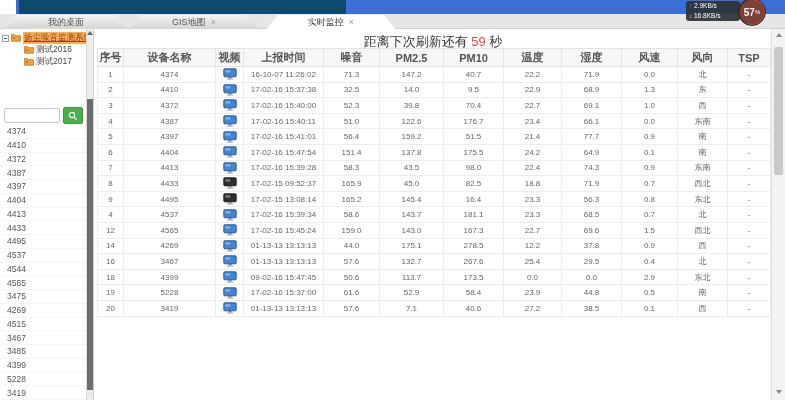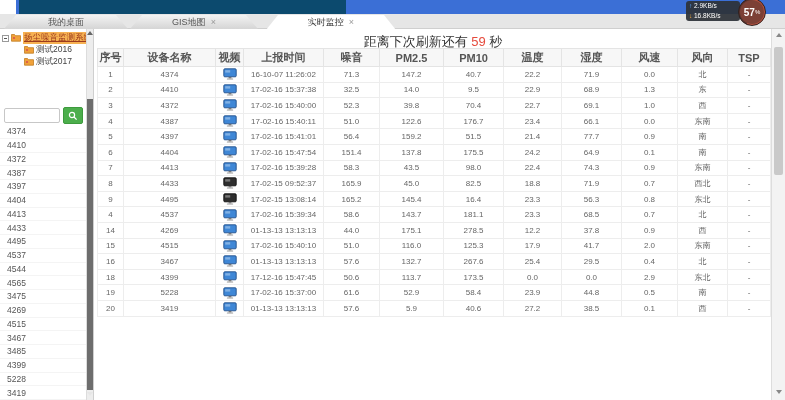--- a/index.html
+++ b/index.html
@@ -422,58 +422,58 @@
               <td>58.6</td>
               <td>143.7</td>
               <td>181.1</td>
               <td>23.3</td>
               <td>68.5</td>
               <td>0.7</td>
               <td>北</td>
               <td>-</td>
             </tr>
             <tr>
+              <td>12</td>
+              <td>4565</td>
+              <td><svg class="mon" width="14" height="12" viewBox="0 0 14 12">
+                  <rect x="0.8" y="0.8" width="12.4" height="8" rx="1" fill="#3f87d6" stroke="#23508a" stroke-width="0.9"></rect>
+                  <rect x="2.2" y="2.2" width="5" height="2.4" fill="rgba(255,255,255,0.35)"></rect>
+                  <rect x="5.6" y="9" width="2.8" height="1.4" fill="#777"></rect>
+                  <rect x="3.8" y="10.4" width="6.4" height="1.1" rx="0.5" fill="#999"></rect>
+                </svg></td>
+              <td>17-02-16 15:45:24</td>
+              <td>159.0</td>
+              <td>143.0</td>
+              <td>167.3</td>
+              <td>22.7</td>
+              <td>69.6</td>
+              <td>1.5</td>
+              <td>西北</td>
+              <td>-</td>
+            </tr>
+            <tr>
               <td>14</td>
               <td>4269</td>
               <td><svg class="mon" width="14" height="12" viewBox="0 0 14 12">
                   <rect x="0.8" y="0.8" width="12.4" height="8" rx="1" fill="#3f87d6" stroke="#23508a" stroke-width="0.9"></rect>
                   <rect x="2.2" y="2.2" width="5" height="2.4" fill="rgba(255,255,255,0.35)"></rect>
                   <rect x="5.6" y="9" width="2.8" height="1.4" fill="#777"></rect>
                   <rect x="3.8" y="10.4" width="6.4" height="1.1" rx="0.5" fill="#999"></rect>
                 </svg></td>
               <td>01-13-13 13:13:13</td>
               <td>44.0</td>
               <td>175.1</td>
               <td>278.5</td>
               <td>12.2</td>
               <td>37.8</td>
               <td>0.9</td>
               <td>西</td>
               <td>-</td>
             </tr>
             <tr>
-              <td>15</td>
-              <td>4515</td>
-              <td><svg class="mon" width="14" height="12" viewBox="0 0 14 12">
-                  <rect x="0.8" y="0.8" width="12.4" height="8" rx="1" fill="#3f87d6" stroke="#23508a" stroke-width="0.9"></rect>
-                  <rect x="2.2" y="2.2" width="5" height="2.4" fill="rgba(255,255,255,0.35)"></rect>
-                  <rect x="5.6" y="9" width="2.8" height="1.4" fill="#777"></rect>
-                  <rect x="3.8" y="10.4" width="6.4" height="1.1" rx="0.5" fill="#999"></rect>
-                </svg></td>
-              <td>17-02-16 15:40:10</td>
-              <td>51.0</td>
-              <td>116.0</td>
-              <td>125.3</td>
-              <td>17.9</td>
-              <td>41.7</td>
-              <td>2.0</td>
-              <td>东南</td>
-              <td>-</td>
-            </tr>
-            <tr>
               <td>16</td>
               <td>3467</td>
               <td><svg class="mon" width="14" height="12" viewBox="0 0 14 12">
                   <rect x="0.8" y="0.8" width="12.4" height="8" rx="1" fill="#3f87d6" stroke="#23508a" stroke-width="0.9"></rect>
                   <rect x="2.2" y="2.2" width="5" height="2.4" fill="rgba(255,255,255,0.35)"></rect>
                   <rect x="5.6" y="9" width="2.8" height="1.4" fill="#777"></rect>
                   <rect x="3.8" y="10.4" width="6.4" height="1.1" rx="0.5" fill="#999"></rect>
                 </svg></td>
               <td>01-13-13 13:13:13</td>
               <td>57.6</td>
@@ -487,21 +487,21 @@
             </tr>
             <tr>
               <td>18</td>
               <td>4399</td>
               <td><svg class="mon" width="14" height="12" viewBox="0 0 14 12">
                   <rect x="0.8" y="0.8" width="12.4" height="8" rx="1" fill="#3f87d6" stroke="#23508a" stroke-width="0.9"></rect>
                   <rect x="2.2" y="2.2" width="5" height="2.4" fill="rgba(255,255,255,0.35)"></rect>
                   <rect x="5.6" y="9" width="2.8" height="1.4" fill="#777"></rect>
                   <rect x="3.8" y="10.4" width="6.4" height="1.1" rx="0.5" fill="#999"></rect>
                 </svg></td>
-              <td>17-12-16 15:47:45</td>
+              <td>09-02-16 15:47:45</td>
               <td>50.6</td>
               <td>113.7</td>
               <td>173.5</td>
               <td>0.0</td>
               <td>0.0</td>
               <td>2.9</td>
               <td>东北</td>
               <td>-</td>
             </tr>
             <tr>
@@ -527,21 +527,21 @@
               <td>20</td>
               <td>3419</td>
               <td><svg class="mon" width="14" height="12" viewBox="0 0 14 12">
                   <rect x="0.8" y="0.8" width="12.4" height="8" rx="1" fill="#3f87d6" stroke="#23508a" stroke-width="0.9"></rect>
                   <rect x="2.2" y="2.2" width="5" height="2.4" fill="rgba(255,255,255,0.35)"></rect>
                   <rect x="5.6" y="9" width="2.8" height="1.4" fill="#777"></rect>
                   <rect x="3.8" y="10.4" width="6.4" height="1.1" rx="0.5" fill="#999"></rect>
                 </svg></td>
               <td>01-13-13 13:13:13</td>
               <td>57.6</td>
-              <td>5.9</td>
+              <td>7.1</td>
               <td>40.6</td>
               <td>27.2</td>
               <td>38.5</td>
               <td>0.1</td>
               <td>西</td>
               <td>-</td>
             </tr>
           </tbody>
       </table>
     </div>

